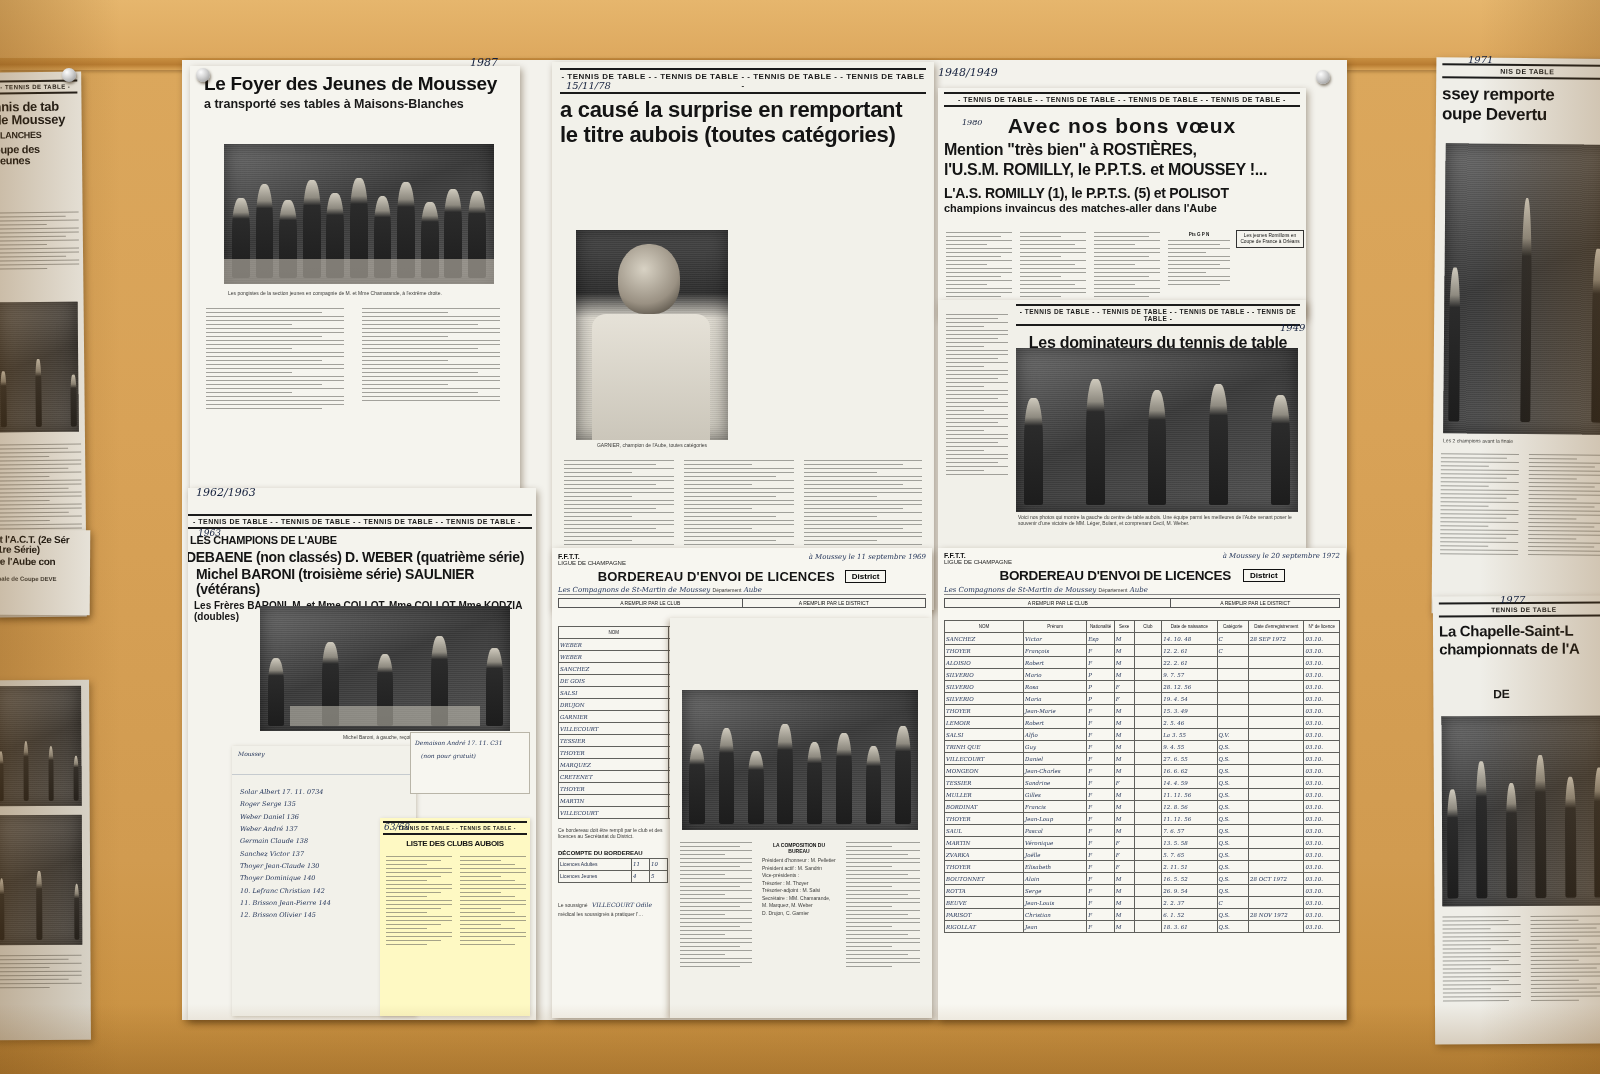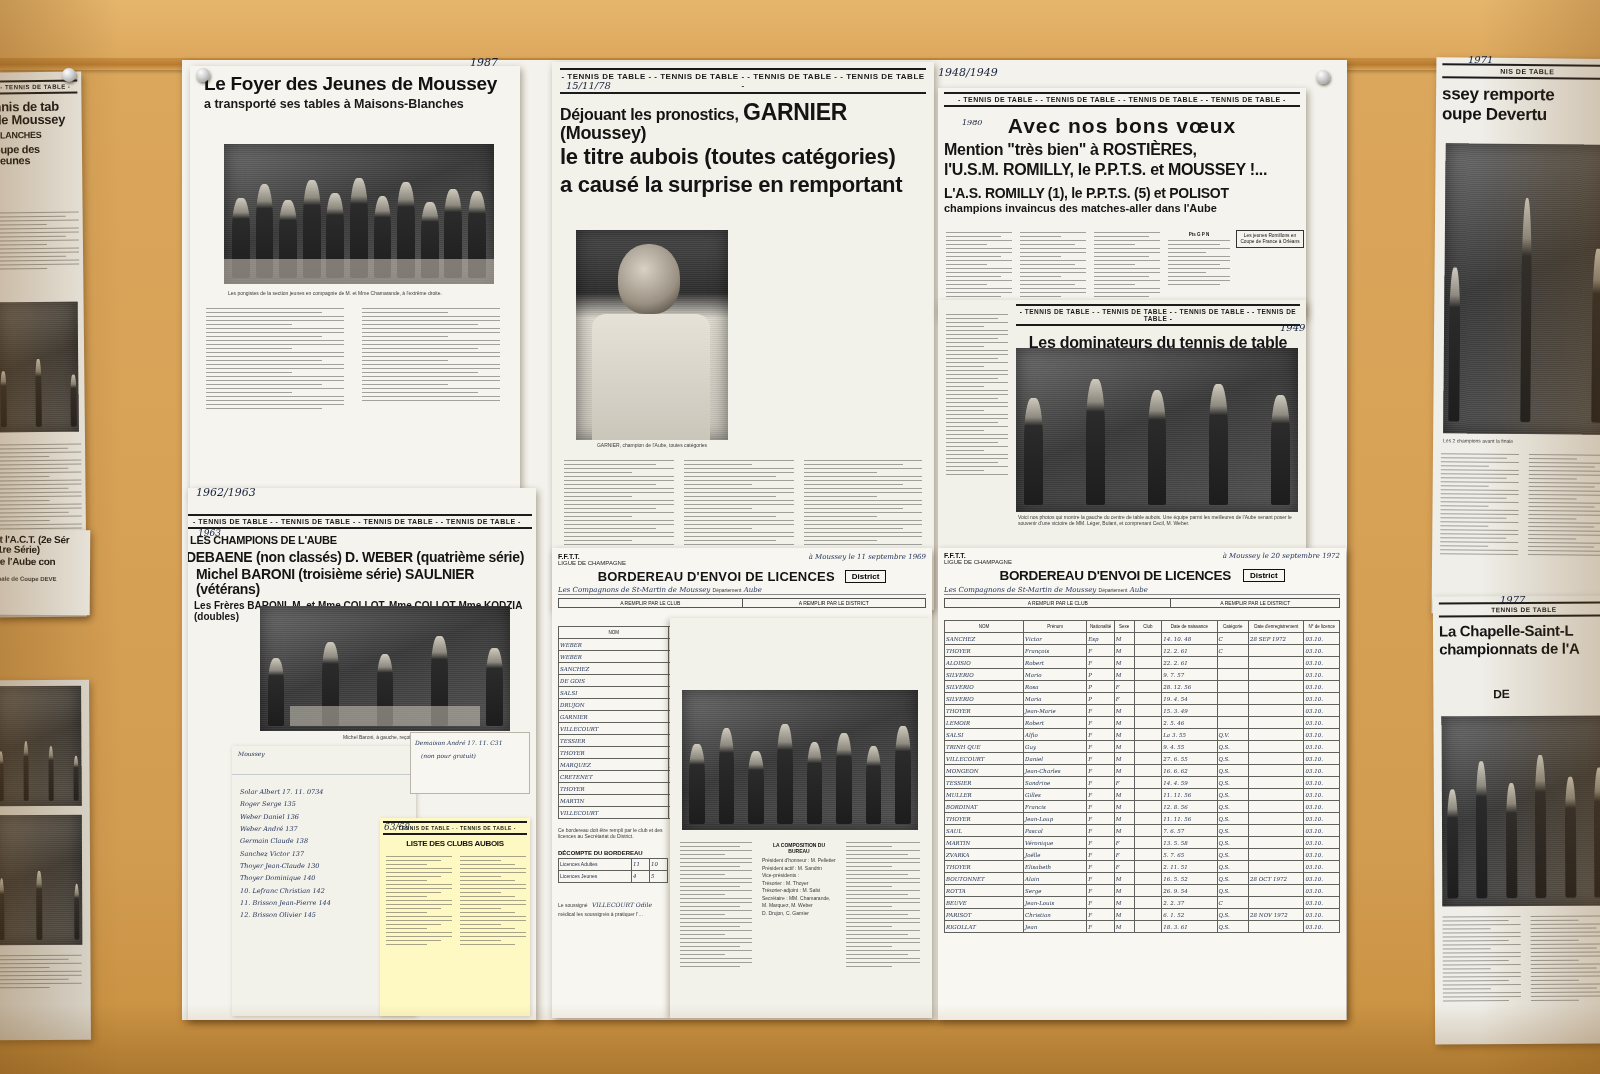--- a/index.html
+++ b/index.html
@@ -256,27 +256,22 @@
         <i class="mid"></i>
         <i></i>
         <i></i>
     </div>
   </div>
   <div class="date-scrawl" style="left:470px;top:56px;">1987</div>
 
   <div class="clip" style="left:552px;top:62px;width:382px;height:548px;background:#f2f1ea;">
     <div style="position:absolute;left:8px;top:6px;right:8px;">
       <div class="kicker">- TENNIS DE TABLE - - TENNIS DE TABLE - - TENNIS DE TABLE - - TENNIS DE TABLE -</div>
-      <div style="margin-top:7px;">
-        <span class="hl" style="font-size:16px;">Déjouant les pronostics,</span>
-        <span class="hl" style="font-size:23px;">GARNIER</span>
-        <span class="hl" style="font-size:18px;">(Moussey)</span>
-      </div>
+      <div class="hl" style="font-size:22px;margin-top:5px;">a causé la surprise en remportant</div>
       <div class="hl" style="font-size:22px;margin-top:3px;">le titre aubois (toutes catégories)</div>
-      <div class="hl" style="font-size:22px;margin-top:5px;">a causé la surprise en remportant</div>
     </div>
 
 
     <div class="photo" style="left:24px;top:168px;width:152px;height:210px;
          background:linear-gradient(180deg,#4a4a4a 0%,#2e2e2e 30%,#dedad0 42%,#cac6bb 100%);">
       <div class="grain"></div>
       <div style="position:absolute;left:42px;top:14px;width:62px;height:70px;border-radius:48% 48% 42% 42%;
            background:radial-gradient(circle at 42% 36%,#d8d2c4 0%,#9a9183 60%,#3a352c 100%);"></div>
       <div style="position:absolute;left:16px;top:84px;width:118px;height:126px;border-radius:14px 14px 0 0;
            background:linear-gradient(180deg,#e6e2d8 0%,#cbc6ba 100%);"></div>

